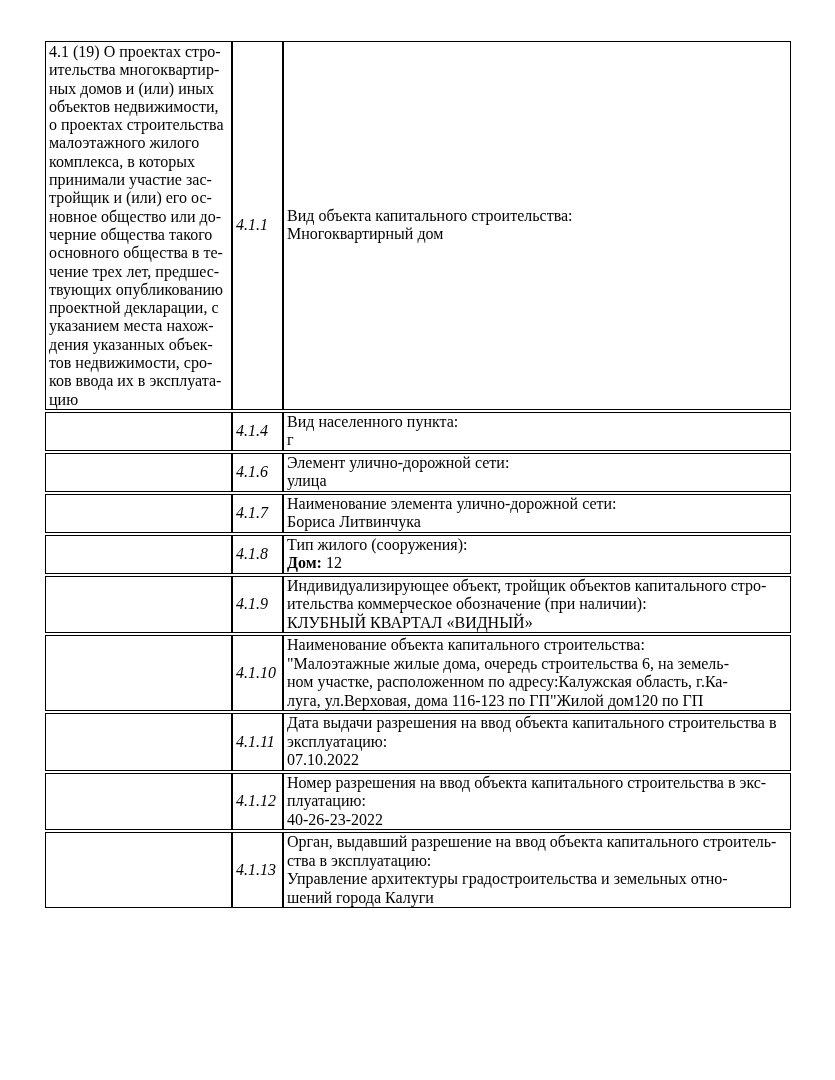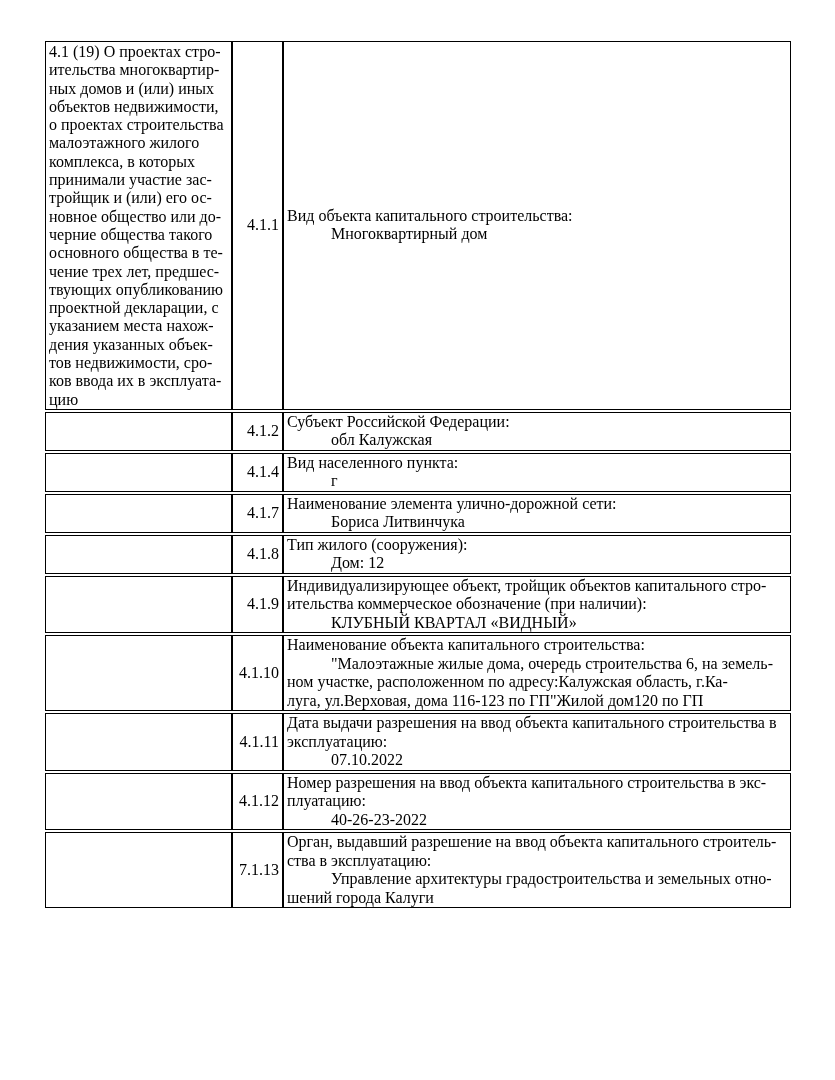--- a/index.html
+++ b/index.html
@@ -37,34 +37,34 @@
   }
   td.c1.tall {
     height: 360px;
   }
   .desc {
     white-space: pre-line;
     line-height: 18.3px;
     padding-top: 1px;
   }
   td.c2 {
-    text-align: right;
+    text-align: left;
     line-height: 18.5px;
+    font-style: italic;
   }
   td.c3 .label,
   td.c3 .value {
     white-space: pre-line;
     line-height: 18.5px;
   }
   td.c3 .value .val-text {
     font-weight: normal;
   }
   td.c3 .value .prefix {
-    font-weight: normal;
-    margin-left: 44px;
+    font-weight: bold;
   }
 </style>
 </head>
 <body>
 
 <div class="page">
   <table class="doc-table">
     <colgroup>
       <col style="width:187px">
       <col style="width:51px">
@@ -95,40 +95,40 @@
 ков ввода их в эксплуата-
 цию</div>
         </td>
         <td class="c2">4.1.1</td>
         <td class="c3">
           <div class="label">Вид объекта капитального строительства:</div>
           <div class="value"><span class="prefix"></span><span class="val-text">Многоквартирный дом</span></div>
         </td>
       </tr>
 
-      <tr>
-        <td class="c1"></td>
-        <td class="c2">4.1.2</td>
-        <td class="c3">
-          <div class="label">Субъект Российской Федерации:</div>
-          <div class="value"><span class="prefix"></span><span class="val-text">обл Калужская</span></div>
-        </td>
-      </tr>
 
 
       <tr>
         <td class="c1"></td>
         <td class="c2">4.1.4</td>
         <td class="c3">
           <div class="label">Вид населенного пункта:</div>
           <div class="value"><span class="prefix"></span><span class="val-text">г</span></div>
         </td>
       </tr>
 
 
+      <tr>
+        <td class="c1"></td>
+        <td class="c2">4.1.6</td>
+        <td class="c3">
+          <div class="label">Элемент улично-дорожной сети:</div>
+          <div class="value"><span class="prefix"></span><span class="val-text">улица</span></div>
+        </td>
+      </tr>
 
       <tr>
         <td class="c1"></td>
         <td class="c2">4.1.7</td>
         <td class="c3">
           <div class="label">Наименование элемента улично-дорожной сети:</div>
           <div class="value"><span class="prefix"></span><span class="val-text">Бориса Литвинчука</span></div>
         </td>
       </tr>
 
@@ -177,21 +177,21 @@
         <td class="c2">4.1.12</td>
         <td class="c3">
           <div class="label">Номер разрешения на ввод объекта капитального строительства в экс-
 плуатацию:</div>
           <div class="value"><span class="prefix"></span><span class="val-text">40-26-23-2022</span></div>
         </td>
       </tr>
 
       <tr>
         <td class="c1"></td>
-        <td class="c2">7.1.13</td>
+        <td class="c2">4.1.13</td>
         <td class="c3">
           <div class="label">Орган, выдавший разрешение на ввод объекта капитального строитель-
 ства в эксплуатацию:</div>
           <div class="value"><span class="prefix"></span><span class="val-text">Управление архитектуры градостроительства и земельных отно-
 шений города Калуги</span></div>
         </td>
       </tr>
 
     </tbody>
   </table>

